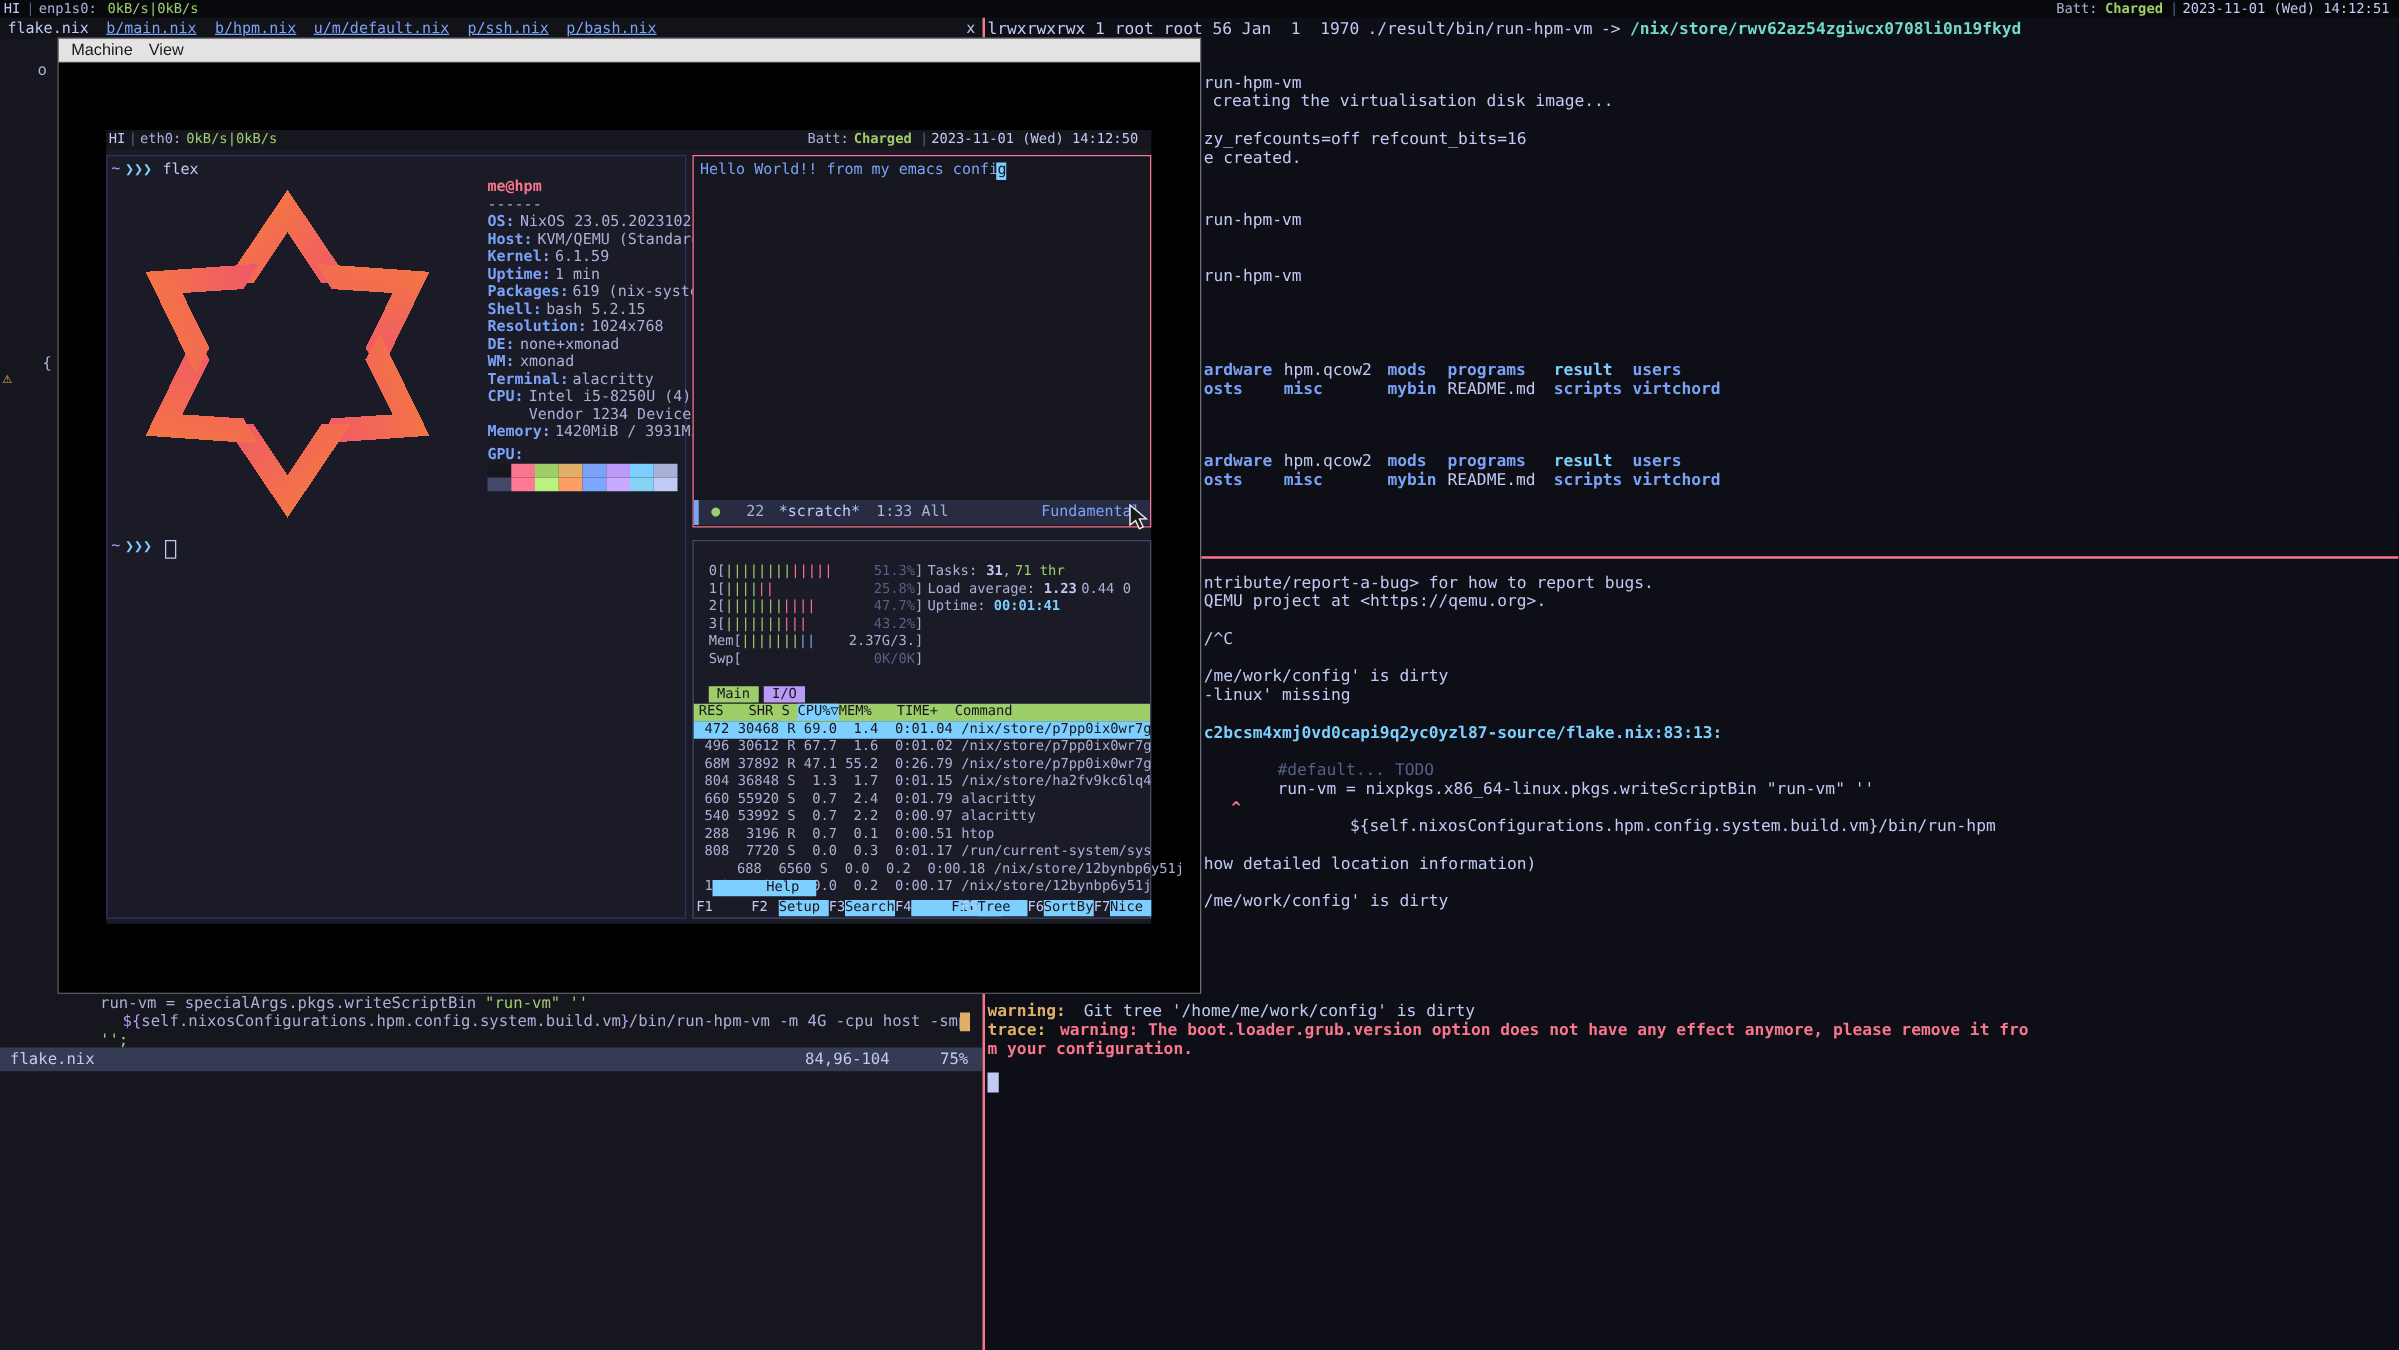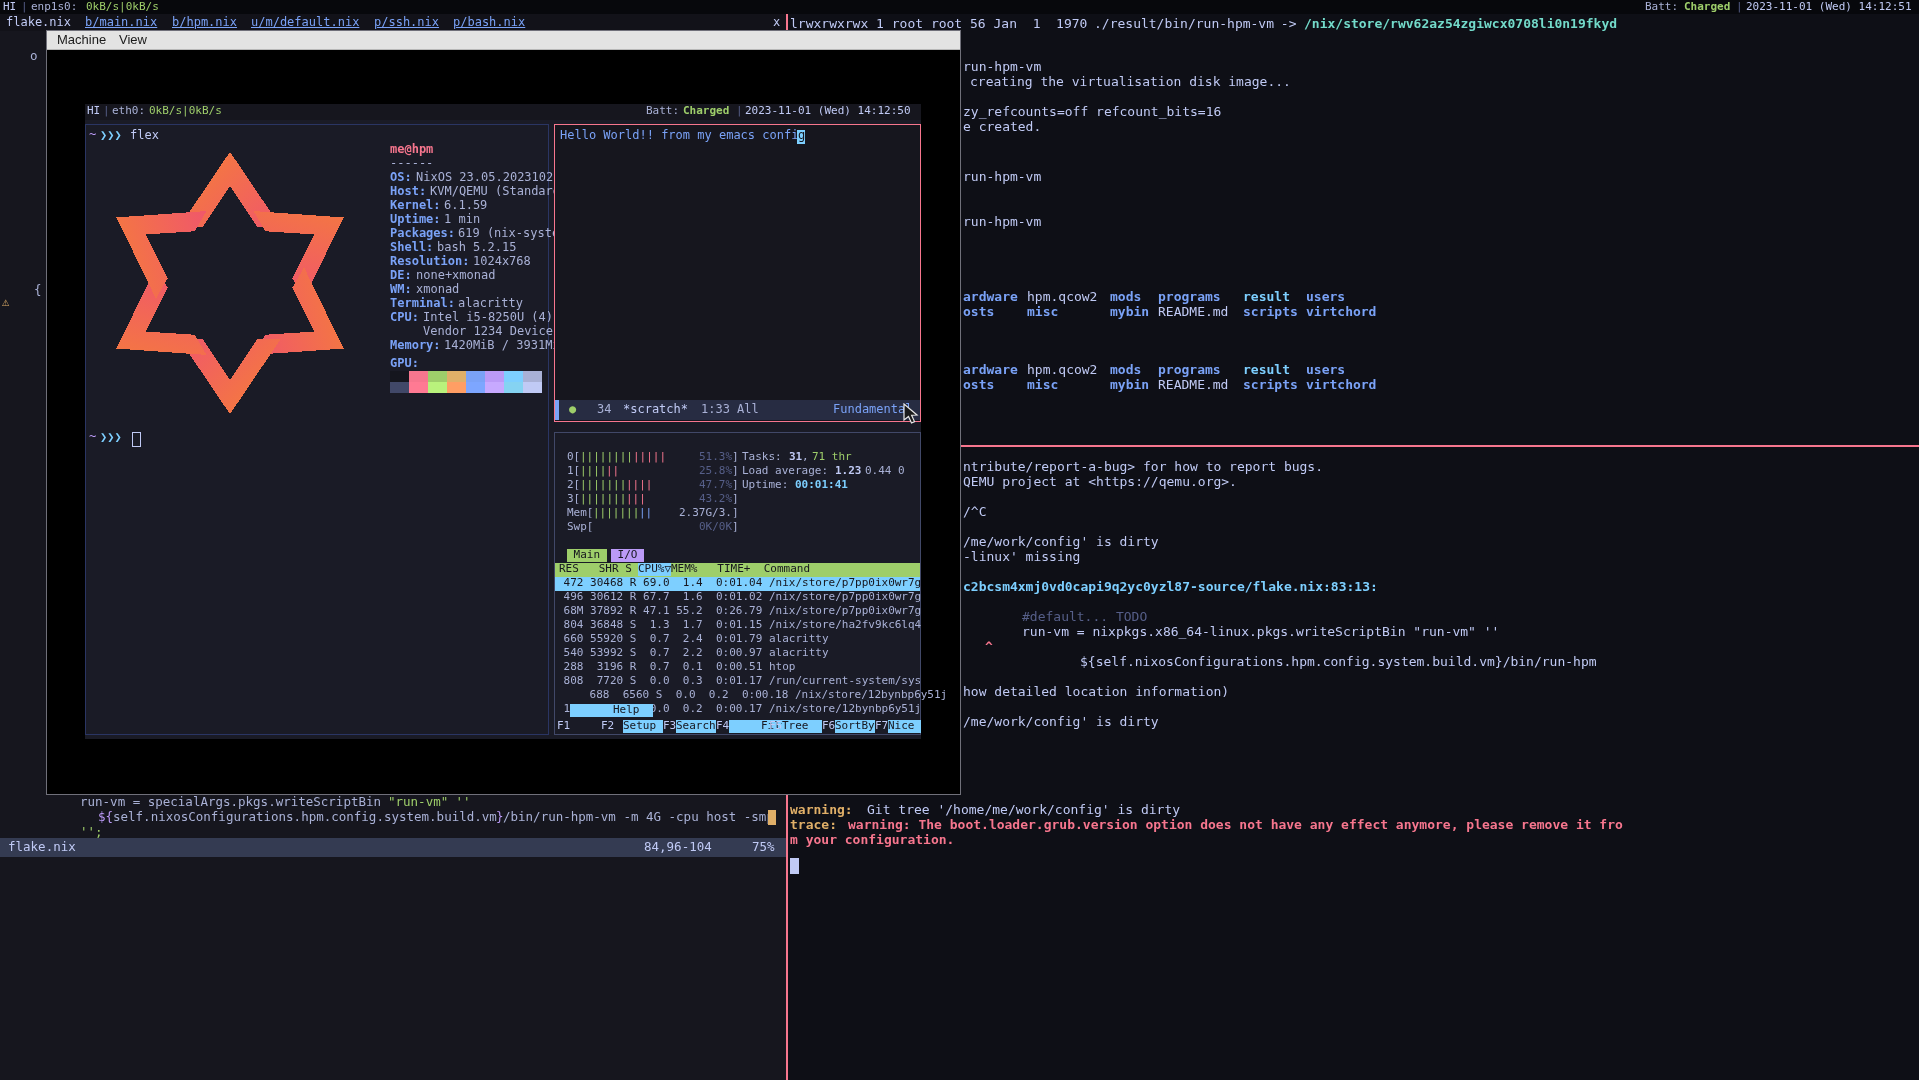--- a/index.html
+++ b/index.html
@@ -219,21 +219,21 @@
             <span class="run" style="left: 14px; top: 306px; color: rgb(125, 207, 255);">❯❯❯</span>
             <div class="rect" style="left: 46px; top: 307px; width: 7px; height: 13px; border: 1px solid rgb(192, 202, 245);"></div>
           </div>
         <div class="vm-emacs mono">
             <span class="run" style="left: 5px; top: 4px; color: rgb(122, 162, 247);">Hello World!! from my emacs confi</span>
             <div class="rect" style="left: 242px; top: 5px; width: 8px; height: 14px; background: rgb(125, 207, 255);"></div>
             <span class="run" style="left: 243px; top: 4px; color: rgb(22, 22, 30);">g</span>
             <div class="rect" style="left: 0px; top: 275px; width: 365px; height: 20px; background: rgb(39, 44, 66);"></div>
             <div class="rect" style="left: 0px; top: 275px; width: 4px; height: 20px; background: rgb(122, 162, 247);"></div>
             <span class="run" style="left: 14px; top: 278px; color: rgb(158, 206, 106);">●</span>
-            <span class="run" style="left: 42px; top: 278px; color: rgb(169, 177, 214);">34</span>
+            <span class="run" style="left: 42px; top: 278px; color: rgb(169, 177, 214);">22</span>
             <span class="run" style="left: 68px; top: 278px; color: rgb(192, 202, 245);">*scratch*</span>
             <span class="run" style="left: 146px; top: 278px; color: rgb(169, 177, 214);">1:33 All</span>
             <span class="run" style="left: 278px; top: 278px; color: rgb(122, 162, 247);">Fundamental</span>
           </div>
         <div class="vm-htop mono">
             <span class="run" style="left: 12px; top: 18px; color: rgb(169, 177, 214);">0[</span>
             <span class="run" style="left: 25px; top: 18px; color: rgb(158, 206, 106);">||||||||</span>
             <span class="run" style="left: 78px; top: 18px; color: rgb(247, 118, 142);">|||||</span>
             <span class="run" style="left: 144px; top: 18px; color: rgb(86, 95, 137);">51.3%</span>
             <span class="run" style="left: 177px; top: 18px; color: rgb(169, 177, 214);">]</span>

